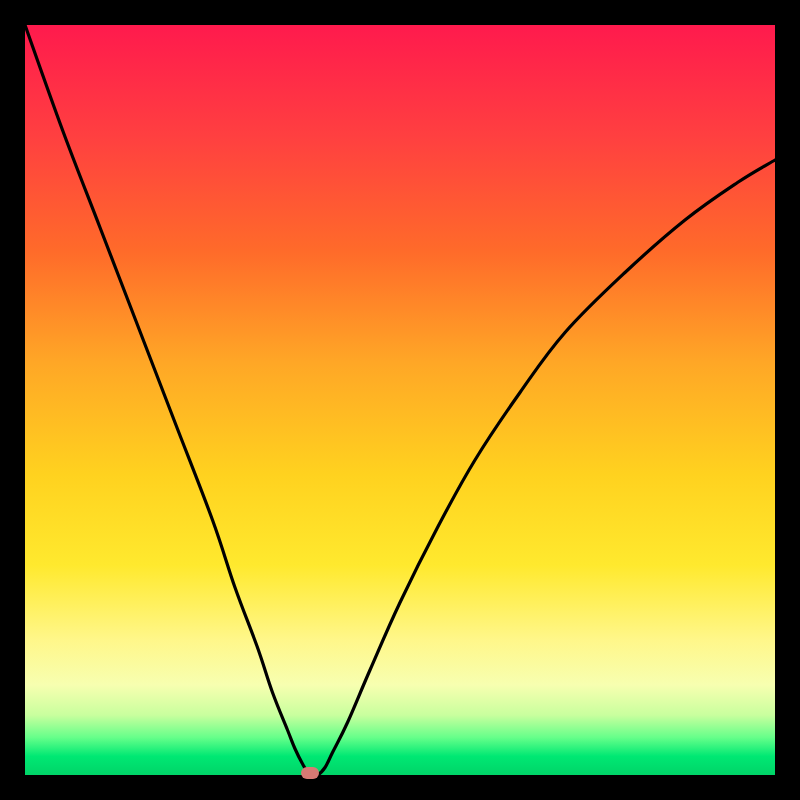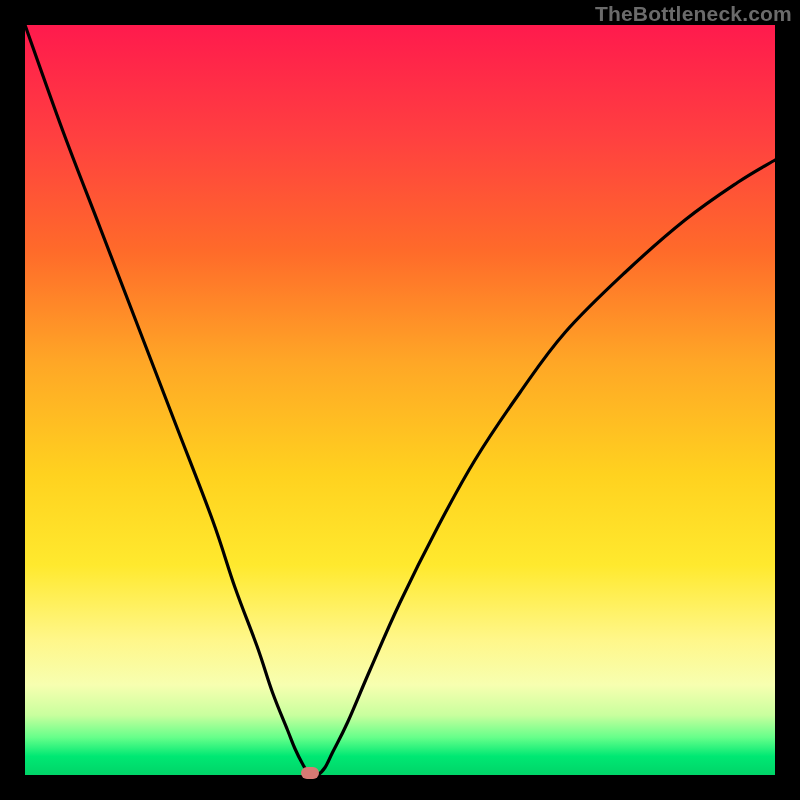--- a/index.html
+++ b/index.html
@@ -68,14 +68,13 @@
 </head>
 <body>
 
 <div class="frame">
   <div class="plot">
     <svg class="curve" viewBox="0 0 750 750">
       <path id="curve-path" fill="none" stroke="#000" stroke-width="3.2" stroke-linejoin="round" stroke-linecap="round" d="M 0 0 C 6.75 18.9, 24 68.55000000000001, 37.5 105 C 51 141.45, 61.5 167.4, 75 202.5 C 88.5 237.6, 99 264.9, 112.5 300 C 126 335.1, 136.5 362.4, 150 397.5 C 163.5 432.6, 176.7 465.3, 187.5 495 C 198.3 524.7, 201.90000000000003 539.55, 210.00000000000003 562.5 C 218.10000000000002 585.45, 225.75 603.6, 232.5 622.5 C 239.25 641.4, 242.1 652.65, 247.5 667.5 C 252.9 682.35, 258.45 694.875, 262.5 705 C 266.55 715.125, 267.3 717.675, 270 723.75 C 272.7 729.825, 274.8 734.025, 277.5 738.75 C 280.2 743.475, 282.3 747.975, 285 750 C 287.7 752.025, 289.8 751.35, 292.5 750 C 295.2 748.65, 297.3 746.55, 300 742.5 C 302.7 738.45, 303.45 735.6, 307.5 727.5 C 311.55 719.4, 315.75 712.35, 322.5 697.5 C 329.25 682.65, 335.55 666.6, 345 645 C 354.45 623.4, 362.84999999999997 603.15, 375 577.5 C 387.15000000000003 551.85, 399.00000000000006 528.15, 412.50000000000006 502.5 C 426.00000000000006 476.85, 435.15000000000003 459.3, 450 435 C 464.84999999999997 410.7, 478.8 390.45, 495 367.5 C 511.2 344.55, 521.1 329.1, 540 307.5 C 558.9 285.9, 578.4 267.74999999999994, 600 247.49999999999994 C 621.6 227.24999999999994, 639.75 211.2, 660 195 C 680.25 178.8, 696.3 168.3, 712.5 157.5 C 728.7 146.7, 743.25 139.05, 750 135"></path>
     </svg>
     <div id="marker" class="marker" style="left: 276px; top: 742px;"></div>
   </div>
-  <div class="watermark">TheBottleneck.com</div>
 </div>
 
 </body></html>

